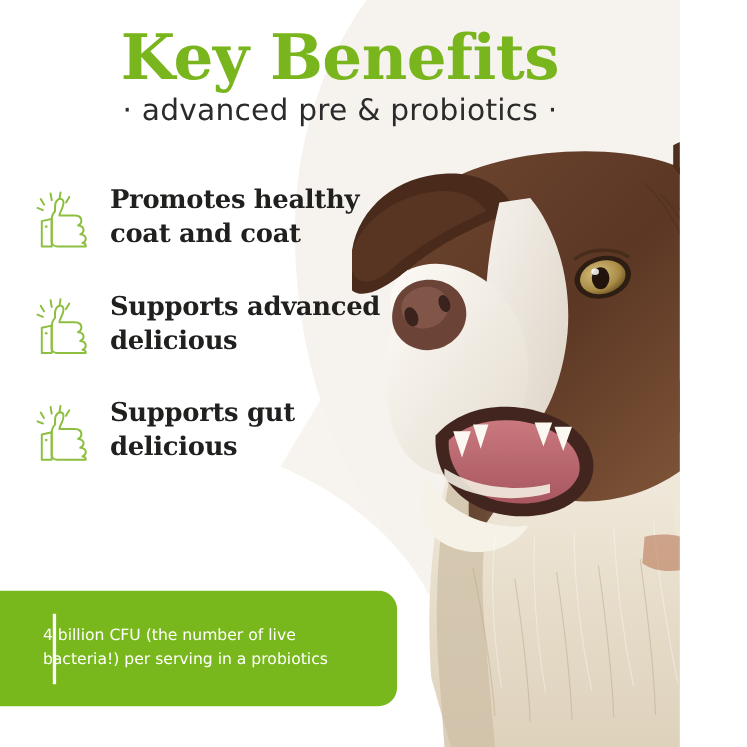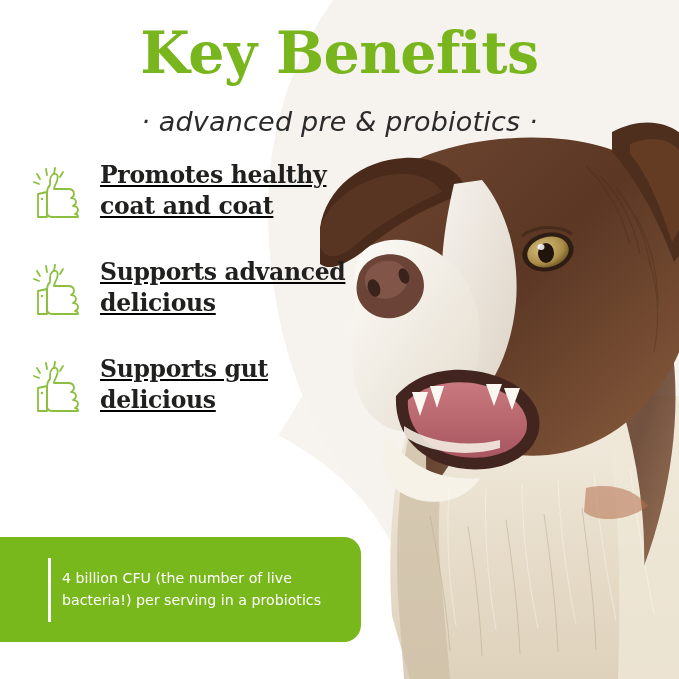--- a/index.html
+++ b/index.html
@@ -4,21 +4,21 @@
 <style>
   html,body{margin:0;padding:0;}
   body{
     width:679px;height:679px;
     font-family:"Liberation Sans", sans-serif;
     background:#ffffff;
     overflow:hidden;
   }
   #canvas{
     position:relative;
-    width:679px;height:679px;
+    width:618px;height:679px;
     background:#ffffff;
     overflow:hidden;
   }
 
   
   .bg-beige-diag{
     position:absolute;inset:0;
     background:linear-gradient(121deg, #ffffff 0%, #ffffff 49.6%, #f7f3ef 49.8%, #f7f3ef 100%);
   }
   .bg-beige-blob{
@@ -41,43 +41,41 @@
     position:absolute;left:0;right:0;top:24px;
     text-align:center;
     font-family:"DejaVu Serif", serif;
     font-weight:700;
     font-size:57px;
     line-height:1.0;
     letter-spacing:-0.5px;
     color:#79b51d;
   }
   .subtitle{
-    position:absolute;left:0;right:0;top:107px;
+    position:absolute;left:0;right:0;top:86px;
     text-align:center;
     font-family:"DejaVu Sans", sans-serif;
     font-weight:400;
     font-size:27px;
     line-height:1.1;
     letter-spacing:0.2px;
     color:#2b2b2b;
-    font-style:italic;
   }
 
   
   .benefits{
     position:absolute;
     left:33px;top:152px;
     width:330px;
   }
   .benefit-row{
     display:flex;
-    align-items:center;
+    align-items:flex-end;
     margin-bottom:21px;
     height:76px;
-    text-decoration:underline;
   }
   .benefit-icon{
     flex:0 0 54px;
     width:54px;height:58px;
     margin-top:4px;
   }
   .benefit-icon svg{display:block;width:54px;height:58px;}
   .benefit-text{
     margin-left:13px;
     font-family:"DejaVu Serif", serif;
@@ -99,21 +97,21 @@
     display:flex;
     align-items:center;
   }
   .callout-rule{
     position:absolute;
     left:72px;top:21px;
     width:3px;height:64px;
     background:#ffffff;
   }
   .callout-text{
-    margin-left:86px;
+    margin-left:63px;
     margin-right:14px;
     font-family:"DejaVu Sans", sans-serif;
     font-weight:400;
     font-size:14.2px;
     line-height:1.52;
     color:#ffffff;
   }
 
   
   .dog{

